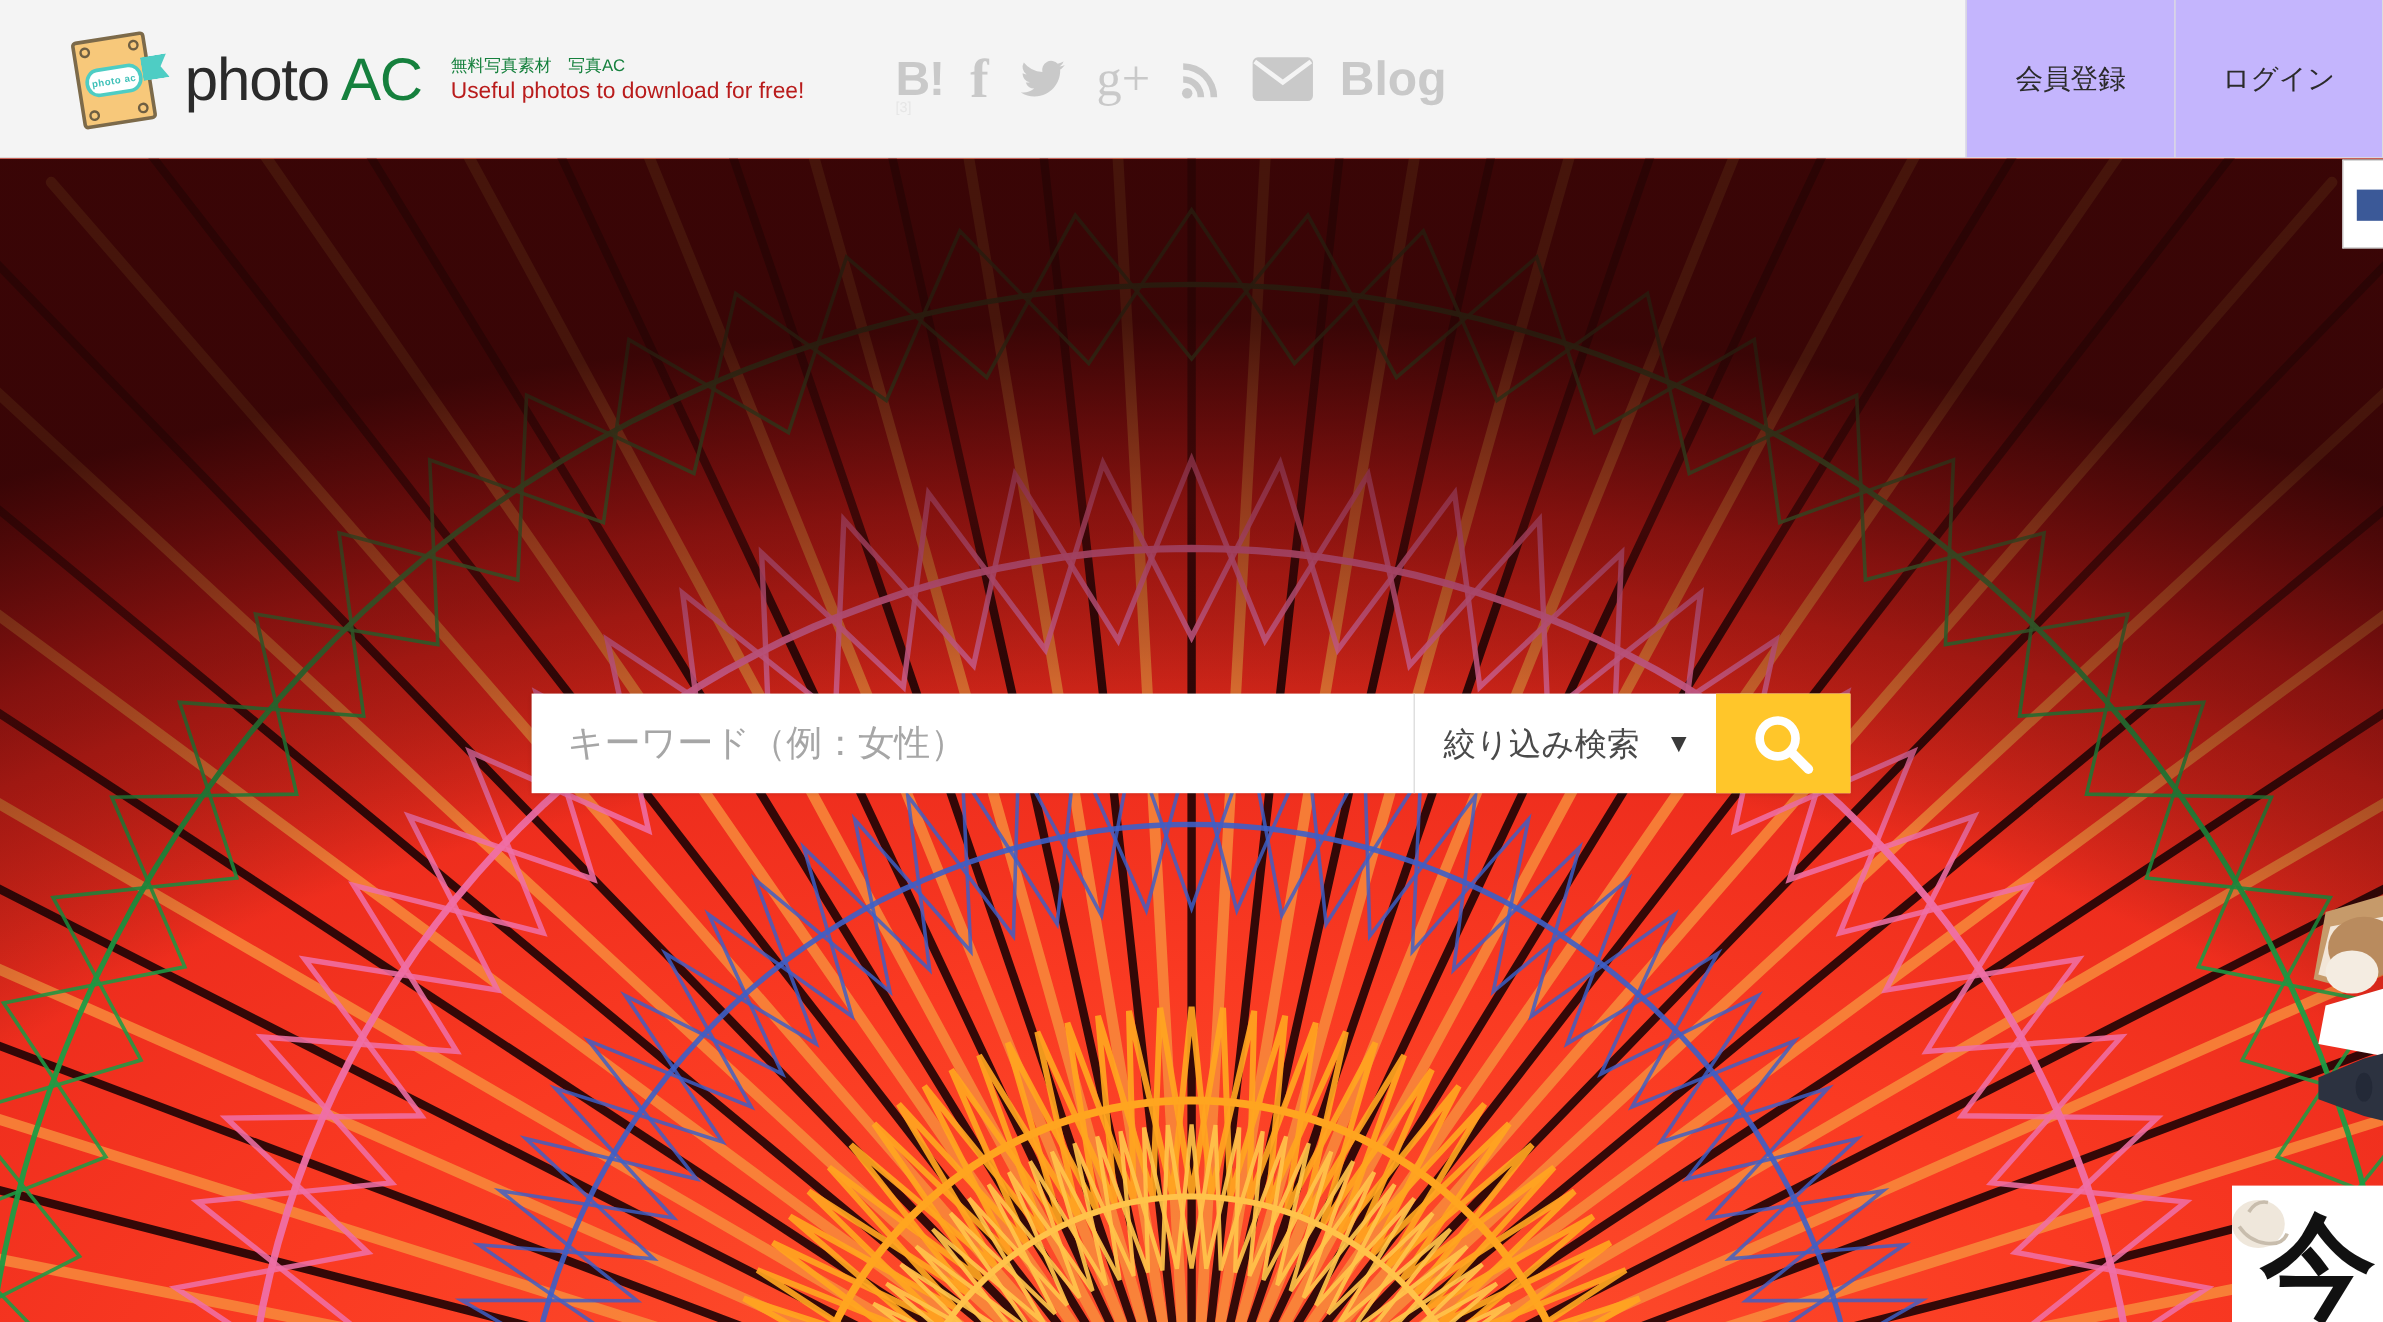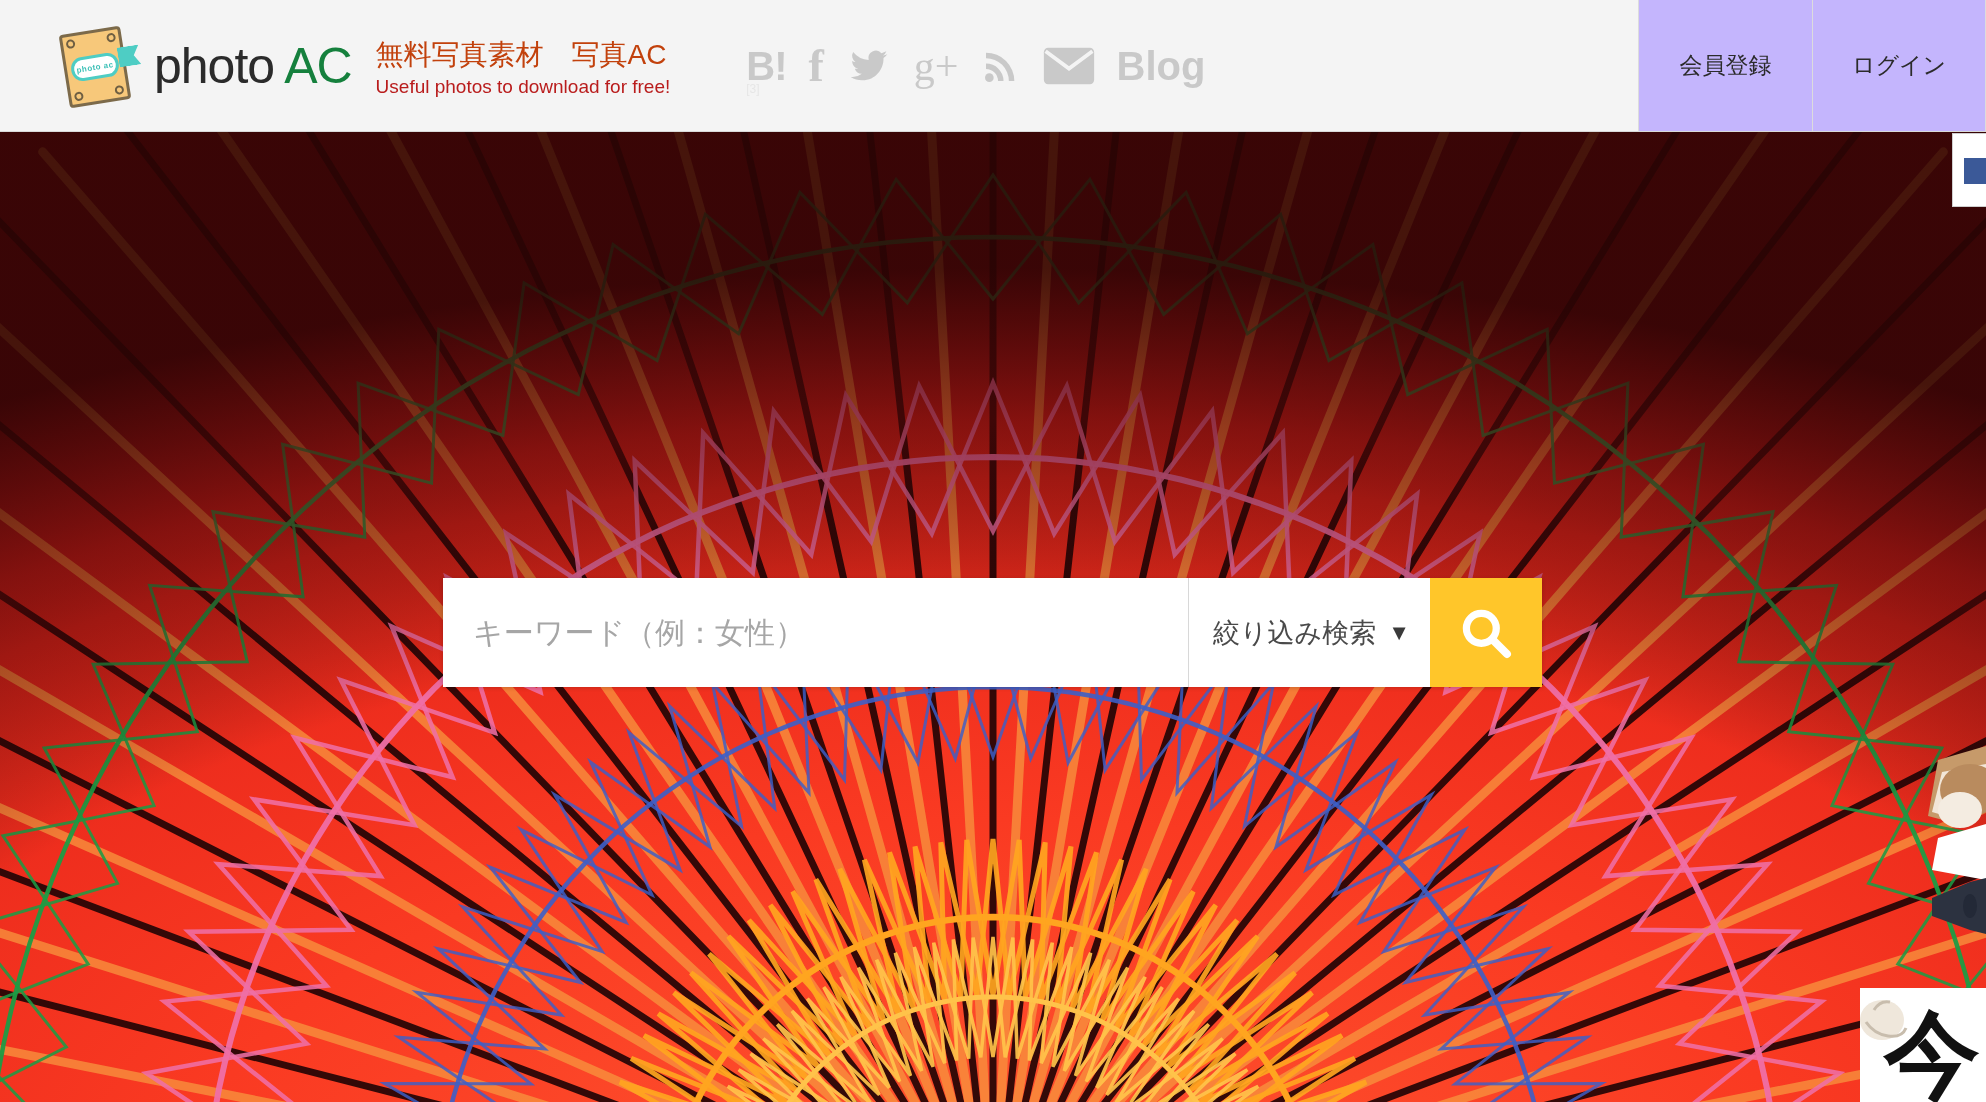--- a/index.html
+++ b/index.html
@@ -104,22 +104,22 @@
   .logo-word .w-ac { color: #15803d; margin-left: 10px; }
 
   .tagline {
     margin-left: 24px;
     padding-top: 4px;
     flex: 0 0 auto;
     white-space: nowrap;
   }
   .tagline .t-jp {
     display: block;
-    font-size: 28px;
-    color: #c2410c;
+    font-size: 14px;
+    color: #15803d;
     line-height: 1.42;
   }
   .tagline .t-en {
     display: block;
     font-size: 19px;
     color: #b91c1c;
     line-height: 1.3;
   }
 
   .social-zone {
@@ -180,21 +180,21 @@
     background: #f23a22;
   }
   #hero svg.umbrella { position: absolute; inset: 0; width: 100%; height: 100%; display: block; }
 
   
   #searchbar {
     position: absolute;
     left: 443px;
     top: 578px;
     width: 1099px;
-    height: 109px;
+    height: 83px;
     background: #ffffff;
     display: flex;
     align-items: stretch;
     box-shadow: 0 1px 4px rgba(0,0,0,0.18);
     z-index: 20;
   }
   #search-input {
     flex: 1 1 auto;
     border: none;
     outline: none;
@@ -209,21 +209,21 @@
     flex: 0 0 auto;
     display: flex;
     align-items: center;
     justify-content: center;
     padding: 0 20px 0 24px;
     font-size: 27px;
     color: #4a4a4a;
     border-left: 1px solid #d8d8d8;
     cursor: pointer;
     white-space: nowrap;
-    gap: 12px;
+    gap: 22px;
   }
   .refine .caret { font-size: 22px; color: #3a3a3a; }
   .search-go {
     flex: 0 0 auto;
     width: 112px;
     background: #ffc62a;
     display: flex;
     align-items: center;
     justify-content: center;
     cursor: pointer;

